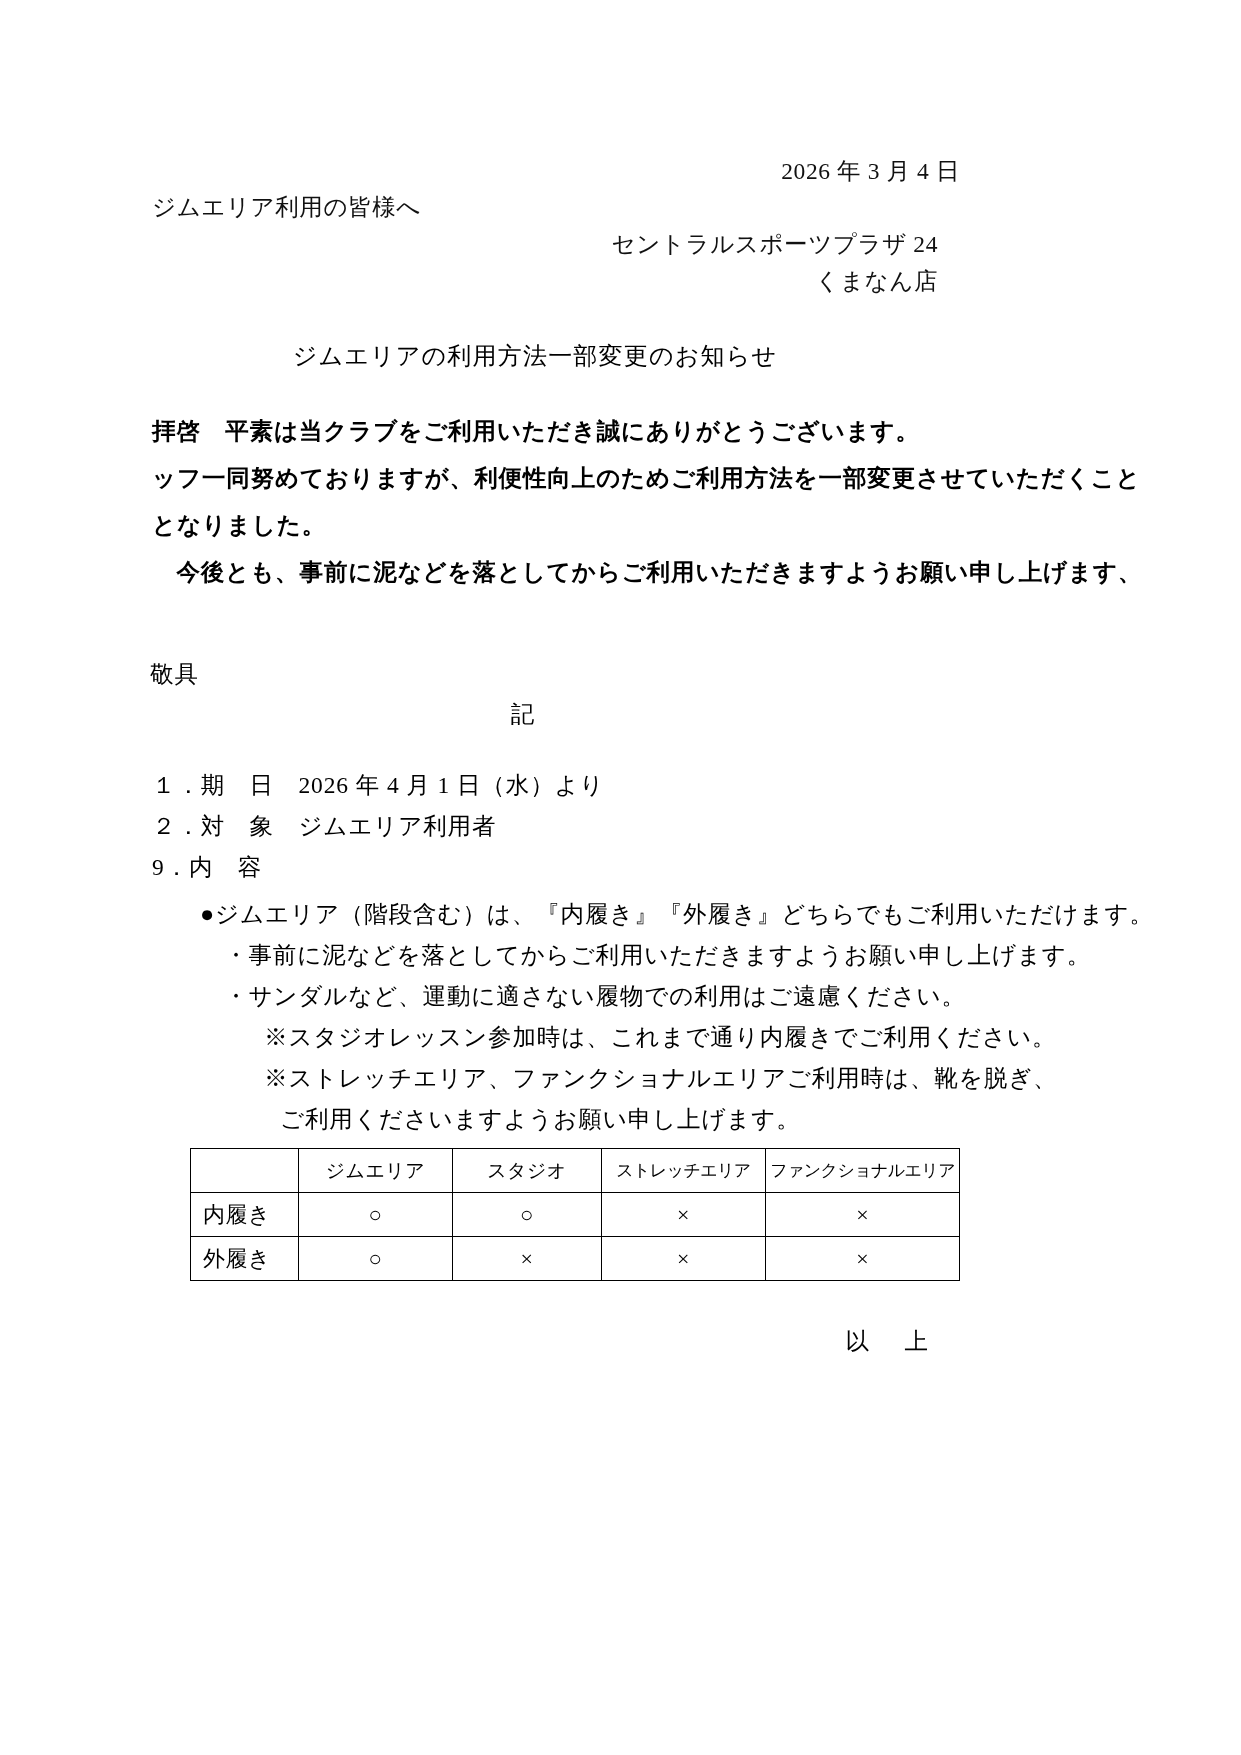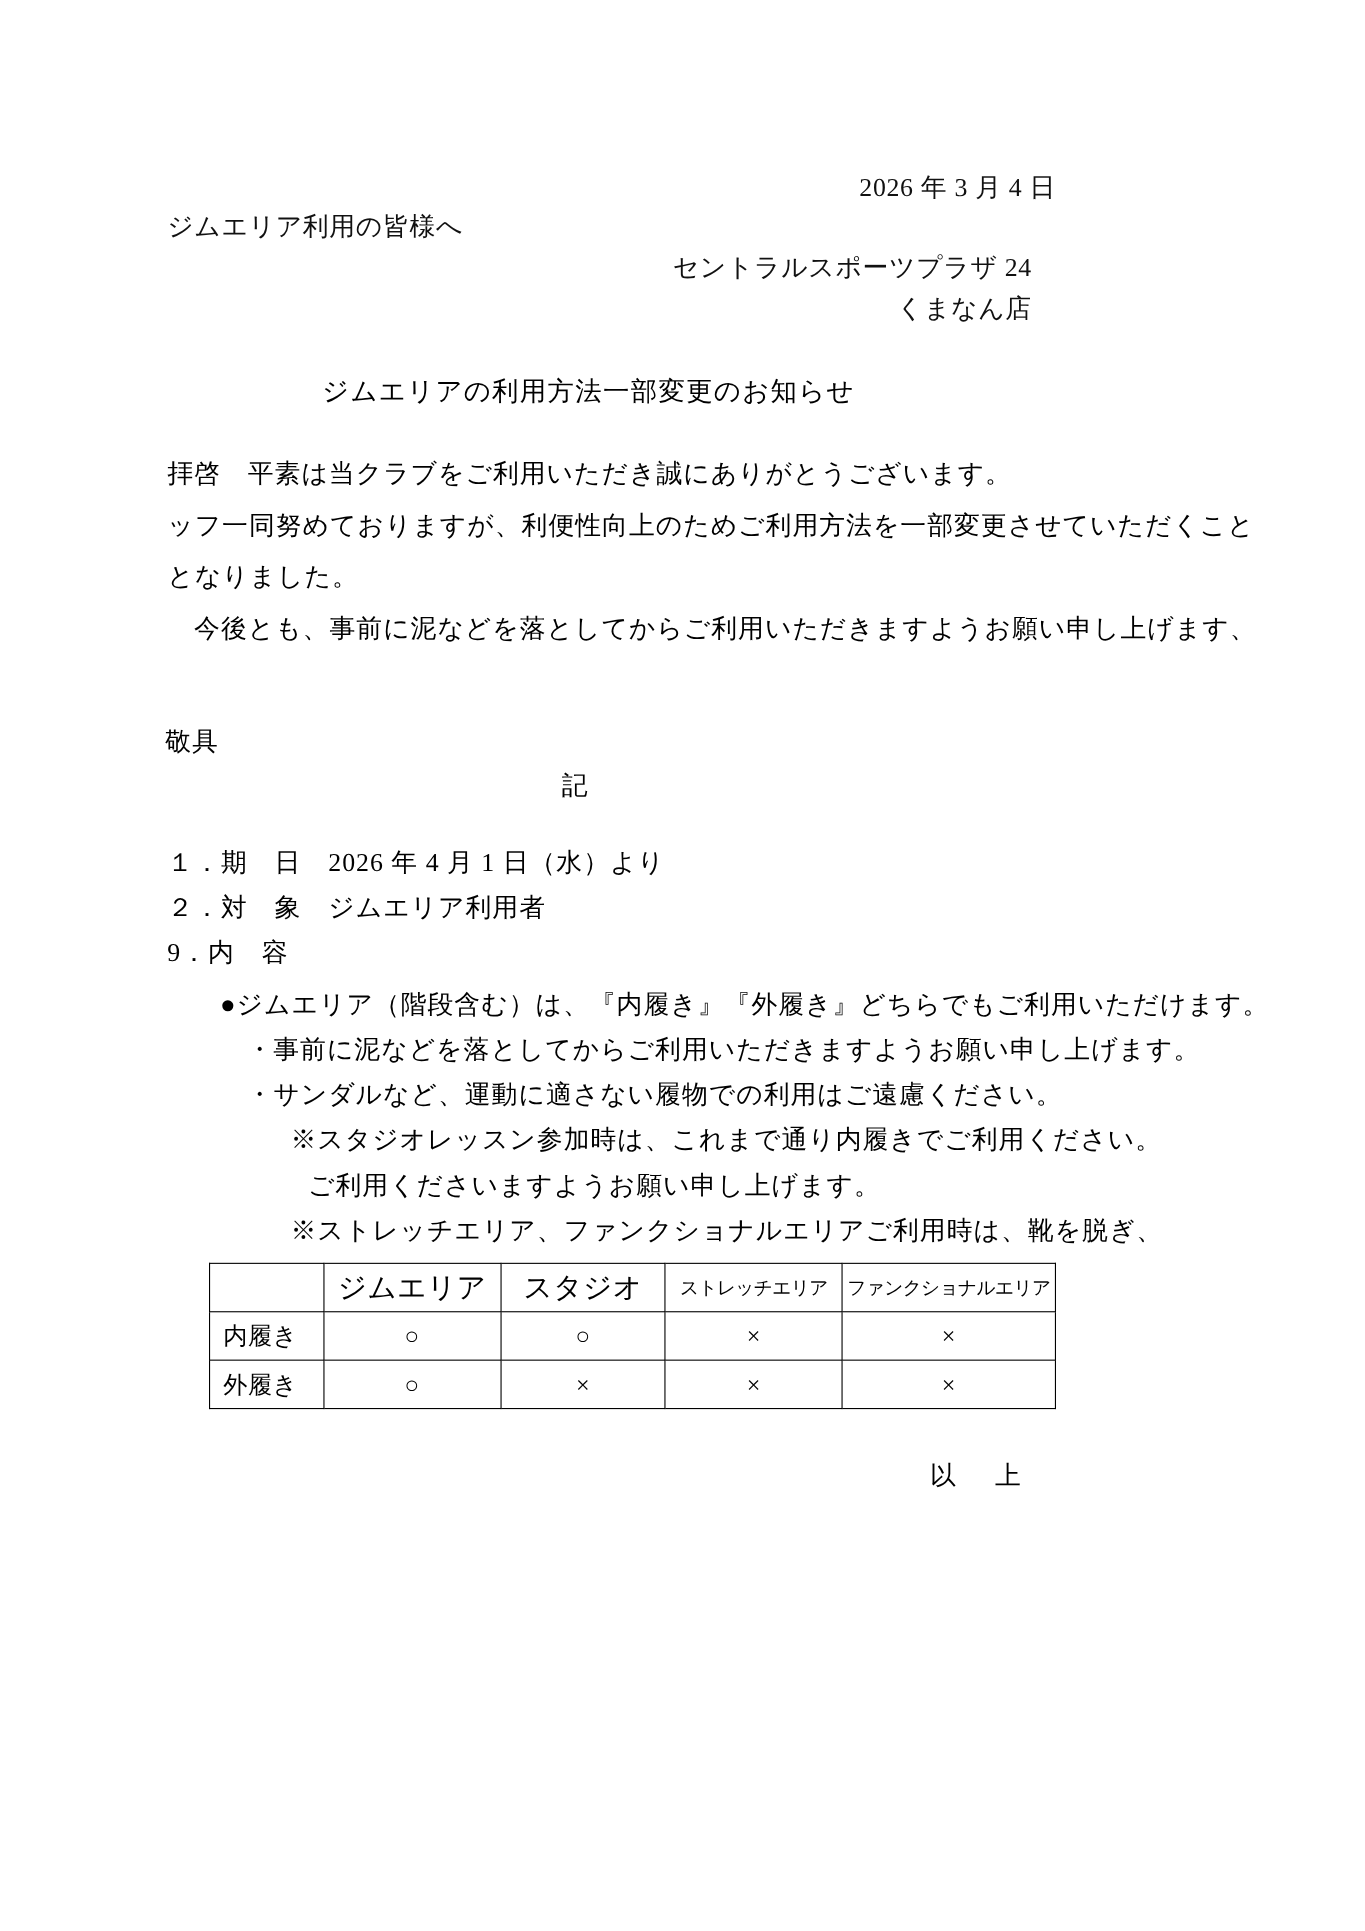--- a/index.html
+++ b/index.html
@@ -48,20 +48,21 @@
   .blk-ki        { position: absolute; top: 698px; left: 0; width: 806px; }
   .blk-items     { position: absolute; top: 765px; left: 2px; width: 806px; }
   .blk-table     { position: absolute; top: 1148px; left: 40px; }
   .blk-ijo       { position: absolute; top: 1325px; left: 0; width: 806px; }
 
   .body-line {
     font-size: 23.5px;
     line-height: 47px;
     letter-spacing: 0.9px;
     white-space: pre;
+    font-weight: bold;
   }
 
   .item-line {
     font-size: 23.5px;
     line-height: 41px;
     letter-spacing: 0.9px;
     white-space: pre;
   }
 
   .title-line {
@@ -95,21 +96,21 @@
     white-space: nowrap;
   }
   table.shoes .col-head { width: 108px; }
   table.shoes .col-data { width: 164px; }
   table.shoes .rowlabel {
     text-align: left;
     padding-left: 12px;
     font-size: 22px;
   }
   table.shoes .hdr {
-    font-size: 26px;
+    font-size: 19px;
   }
   table.shoes .hdr.narrow {
     font-size: 17px;
     letter-spacing: -0.6px;
   }
   table.shoes .mark {
     font-size: 22px;
   }
 </style>
 </head>
@@ -155,22 +156,22 @@
 
     <div class="blk-items">
       <div class="item-line">１．期　日　2026 年 4 月 1 日（水）より</div>
       <div class="item-line">２．対　象　ジムエリア利用者</div>
       <div class="item-line">9．内　容</div>
 
       <div class="item-line" style="padding-left:48px; margin-top:6px;">●ジムエリア（階段含む）は、『内履き』『外履き』どちらでもご利用いただけます。</div>
       <div class="item-line" style="padding-left:72px;">・事前に泥などを落としてからご利用いただきますようお願い申し上げます。</div>
       <div class="item-line" style="padding-left:72px;">・サンダルなど、運動に適さない履物での利用はご遠慮ください。</div>
       <div class="item-line" style="padding-left:112px;">※スタジオレッスン参加時は、これまで通り内履きでご利用ください。</div>
+      <div class="item-line" style="padding-left:112px;">※ストレッチエリア、ファンクショナルエリアご利用時は、靴を脱ぎ、</div>
       <div class="item-line" style="padding-left:128px;">ご利用くださいますようお願い申し上げます。</div>
-      <div class="item-line" style="padding-left:112px;">※ストレッチエリア、ファンクショナルエリアご利用時は、靴を脱ぎ、</div>
     </div>
 
     <div class="blk-table">
       <table class="shoes">
         <thead>
           <tr>
             <th class="col-head"></th>
             <th class="col-data hdr">ジムエリア</th>
             <th class="col-data hdr">スタジオ</th>
             <th class="col-data hdr narrow">ストレッチエリア</th>

